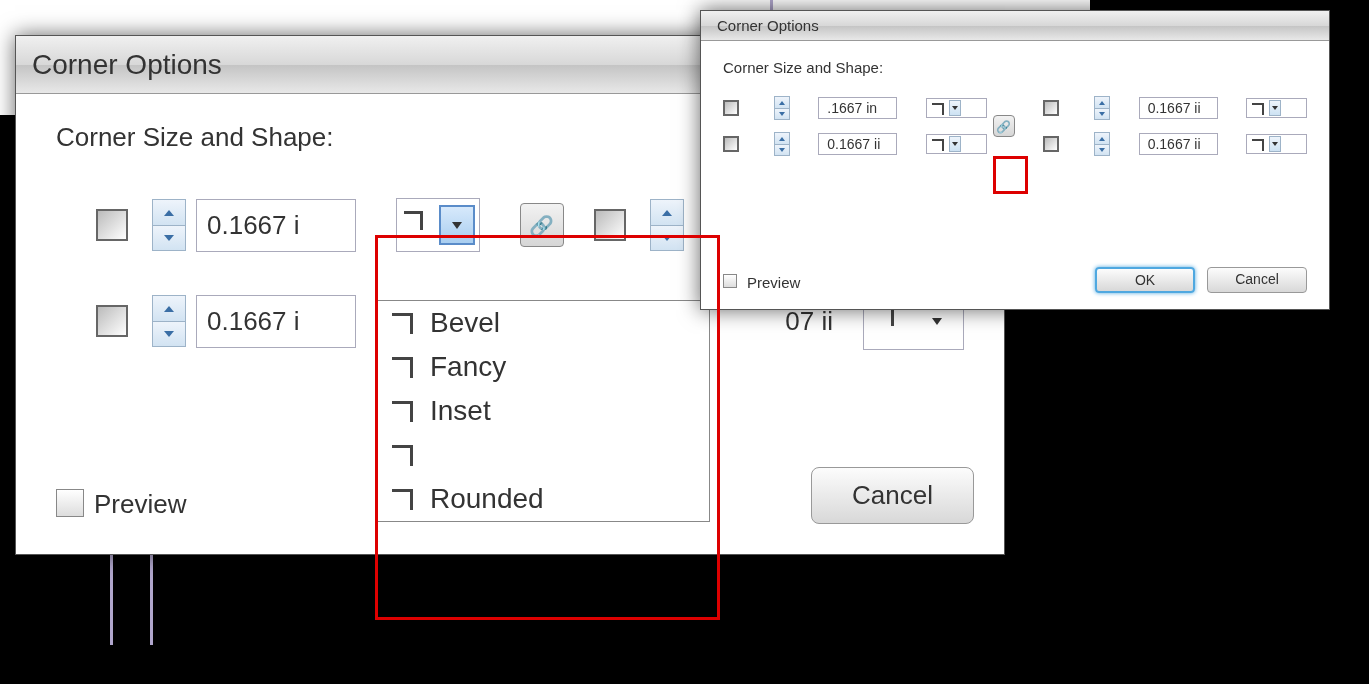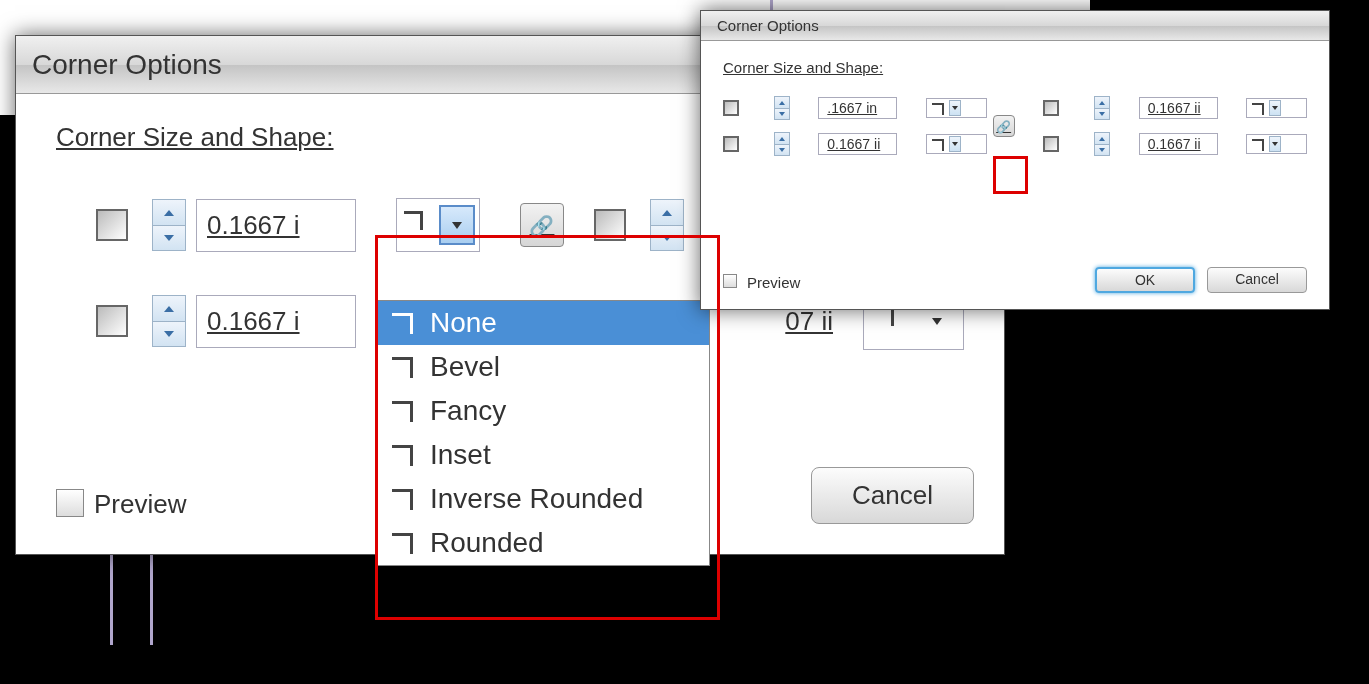--- a/index.html
+++ b/index.html
@@ -30,21 +30,21 @@
 .titlebar {
   height: 48px;
   background: linear-gradient(to bottom, #f0f0f0, #d8d8d8 50%, #c4c4c4 51%, #e8e8e8);
   border-bottom: 1px solid #999;
   display: flex;
   align-items: center;
   padding: 0 16px;
 }
 .dialog.large .titlebar { height: 58px; }
 .dialog.large .titlebar span { font-size: 28px; }
-.body-area { padding: 28px 40px; text-decoration: underline; }
+.body-area { padding: 28px 40px; }
 
 .section-label { font-size: 26px; margin-bottom: 45px; }
 .corner-icon {
   width: 26px; height: 26px;
   border: 2px solid #666;
   background: linear-gradient(135deg,#bbb,#fff);
   display: inline-block;
 }
 .dialog.large .corner-icon{width:32px;height:32px;margin-right:14px;}
 
@@ -231,39 +231,34 @@
         <span>Preview</span>
       </label>
     </div>
     <div class="button-row" style="bottom:30px;">
       <div class="push-button">Cancel</div>
     </div>
   </div>
 </div>
 
 <div class="menu-popup">
-  <div class="menu-item selected">
-    <span class="menu-icon mi-none"></span>
-    <span>None</span>
-  </div>
   <div class="menu-item">
     <span class="menu-icon mi-corner"></span>
     <span>Bevel</span>
   </div>
   <div class="menu-item">
     <span class="menu-icon mi-corner"></span>
     <span>Fancy</span>
   </div>
   <div class="menu-item">
     <span class="menu-icon mi-corner"></span>
     <span>Inset</span>
   </div>
   <div class="menu-item">
     <span class="menu-icon mi-corner"></span>
-    <span>Inverse Rounded</span>
   </div>
   <div class="menu-item">
     <span class="menu-icon mi-corner"></span>
     <span>Rounded</span>
   </div>
 </div>
 
 <div class="red-highlight red-box-1"></div>
 
 <div class="dialog small">

